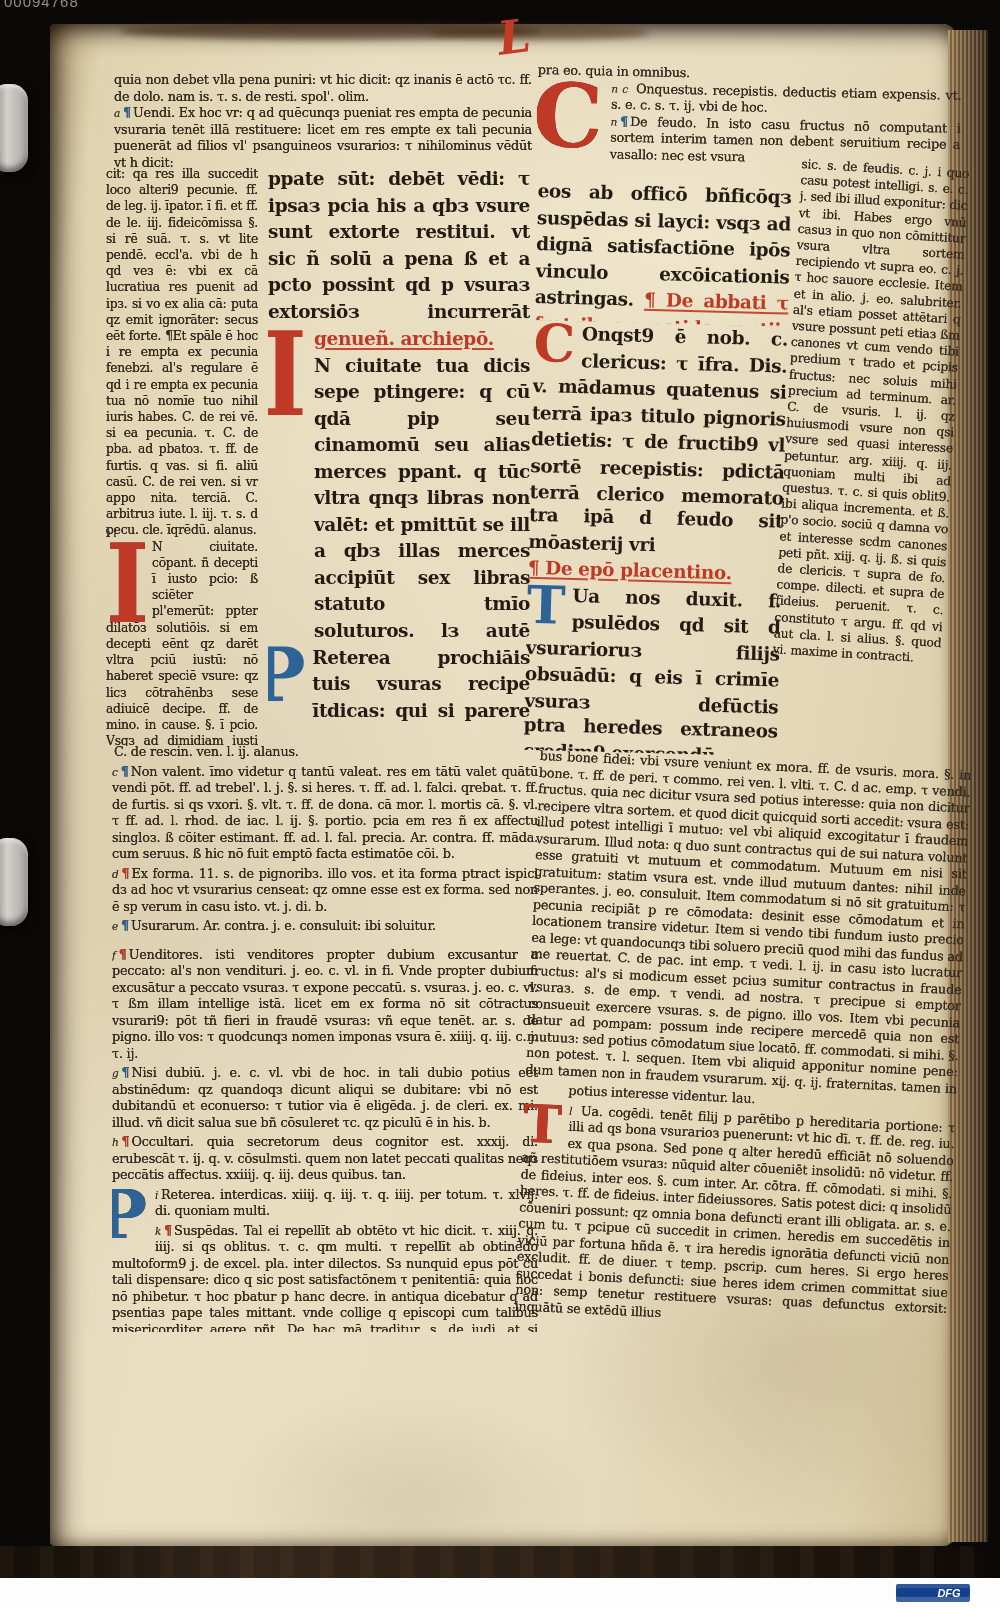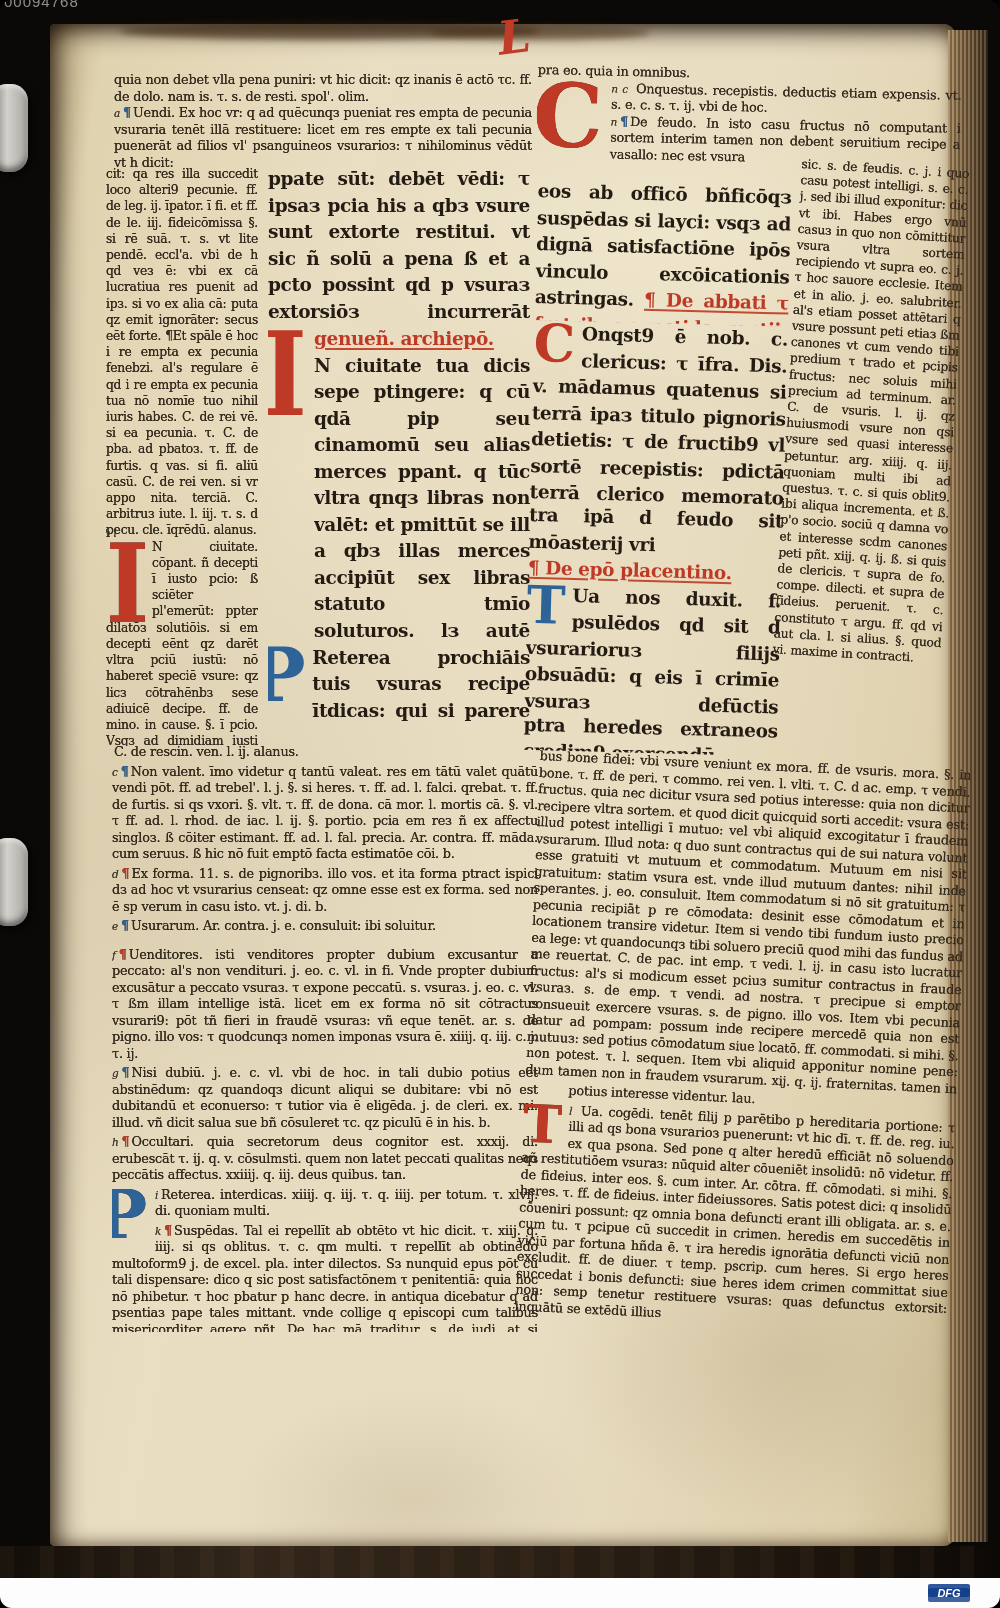--- a/index.html
+++ b/index.html
@@ -1,17 +1,17 @@
 <!DOCTYPE html>
 <html><head>
 <meta charset="utf-8">
 <style>
   html,body{margin:0;padding:0;background:#000;}
   .stage{position:relative;width:1000px;height:1608px;background:#0b0907;overflow:hidden;
-         font-family:"DejaVu Serif",serif;border-radius:12px;}
+         font-family:"DejaVu Serif",serif;}
   .corner-id{position:absolute;left:4px;top:-7px;color:#8f8f8f;font-family:"Liberation Sans",sans-serif;
              font-size:15px;letter-spacing:1px;}
   
   .page{position:absolute;left:50px;top:24px;width:905px;height:1522px;border-radius:5px 12px 12px 5px;
     background:
       radial-gradient(ellipse 500px 260px at 68% 14%, rgba(255,250,228,.30), transparent 60%),
       radial-gradient(ellipse 420px 600px at 16% 55%, rgba(120,95,60,.10), transparent 70%),
       radial-gradient(ellipse 320px 220px at 82% 88%, rgba(115,90,55,.14), transparent 72%),
       radial-gradient(ellipse 260px 160px at 40% 97%, rgba(110,88,52,.12), transparent 70%),
       linear-gradient(100deg,#c2ae85 0%,#e0d3b0 5%,#e9dec2 28%,#e8ddc1 62%,#ded0ad 90%,#cdbd94 100%);
@@ -33,21 +33,21 @@
   .clip{position:absolute;left:-10px;width:38px;height:88px;border-radius:17px;
     background:linear-gradient(90deg,#77766f,#d2d1cb 45%,#a6a59f);
     box-shadow:inset 0 3px 4px rgba(255,255,255,.55),inset 0 -4px 6px rgba(0,0,0,.5),3px 3px 8px rgba(0,0,0,.65);}
   .clip.c1{top:84px;} .clip.c2{top:838px;}
   
   .banner{position:absolute;left:0;top:1578px;width:1000px;height:30px;background:#fdfdfd;
     font-family:"Liberation Sans",sans-serif;}
   .banner-text{position:absolute;right:78px;top:6px;font-size:13.5px;font-weight:700;color:#1c1c1c;}
   .dfg-logo{position:absolute;right:30px;top:6px;width:42px;height:18px;background:#15418c;color:#fff;
     font-size:11px;font-weight:700;font-style:italic;text-align:center;line-height:18px;border-radius:2px;
-    box-shadow:inset 0 -5px 0 rgba(255,255,255,.18), inset 0 4px 0 rgba(255,255,255,.12);}
+    box-shadow:inset 0 -5px 0 rgba(255,255,255,.18), inset 0 4px 0 rgba(255,255,255,.12);padding-left:32px;}
   
   .folio{position:absolute;left:498px;top:10px;font-size:46px;font-style:italic;font-weight:700;
     color:#c23b26;transform:rotate(-7deg);}
   .col{position:absolute;overflow:hidden;}
   .sm{font-size:12.8px;line-height:16.5px;color:#342a1d;text-align:justify;letter-spacing:-.2px;
       text-shadow:0 0 .4px #342a1d;}
   .sm2{font-size:12.3px;line-height:16.2px;color:#342a1d;text-align:justify;letter-spacing:-.25px;
       text-shadow:0 0 .4px #342a1d;}
   .lg{font-size:18.5px;line-height:26.5px;font-weight:700;color:#241b12;text-align:justify;letter-spacing:-.4px;}
   p{margin:0;}

